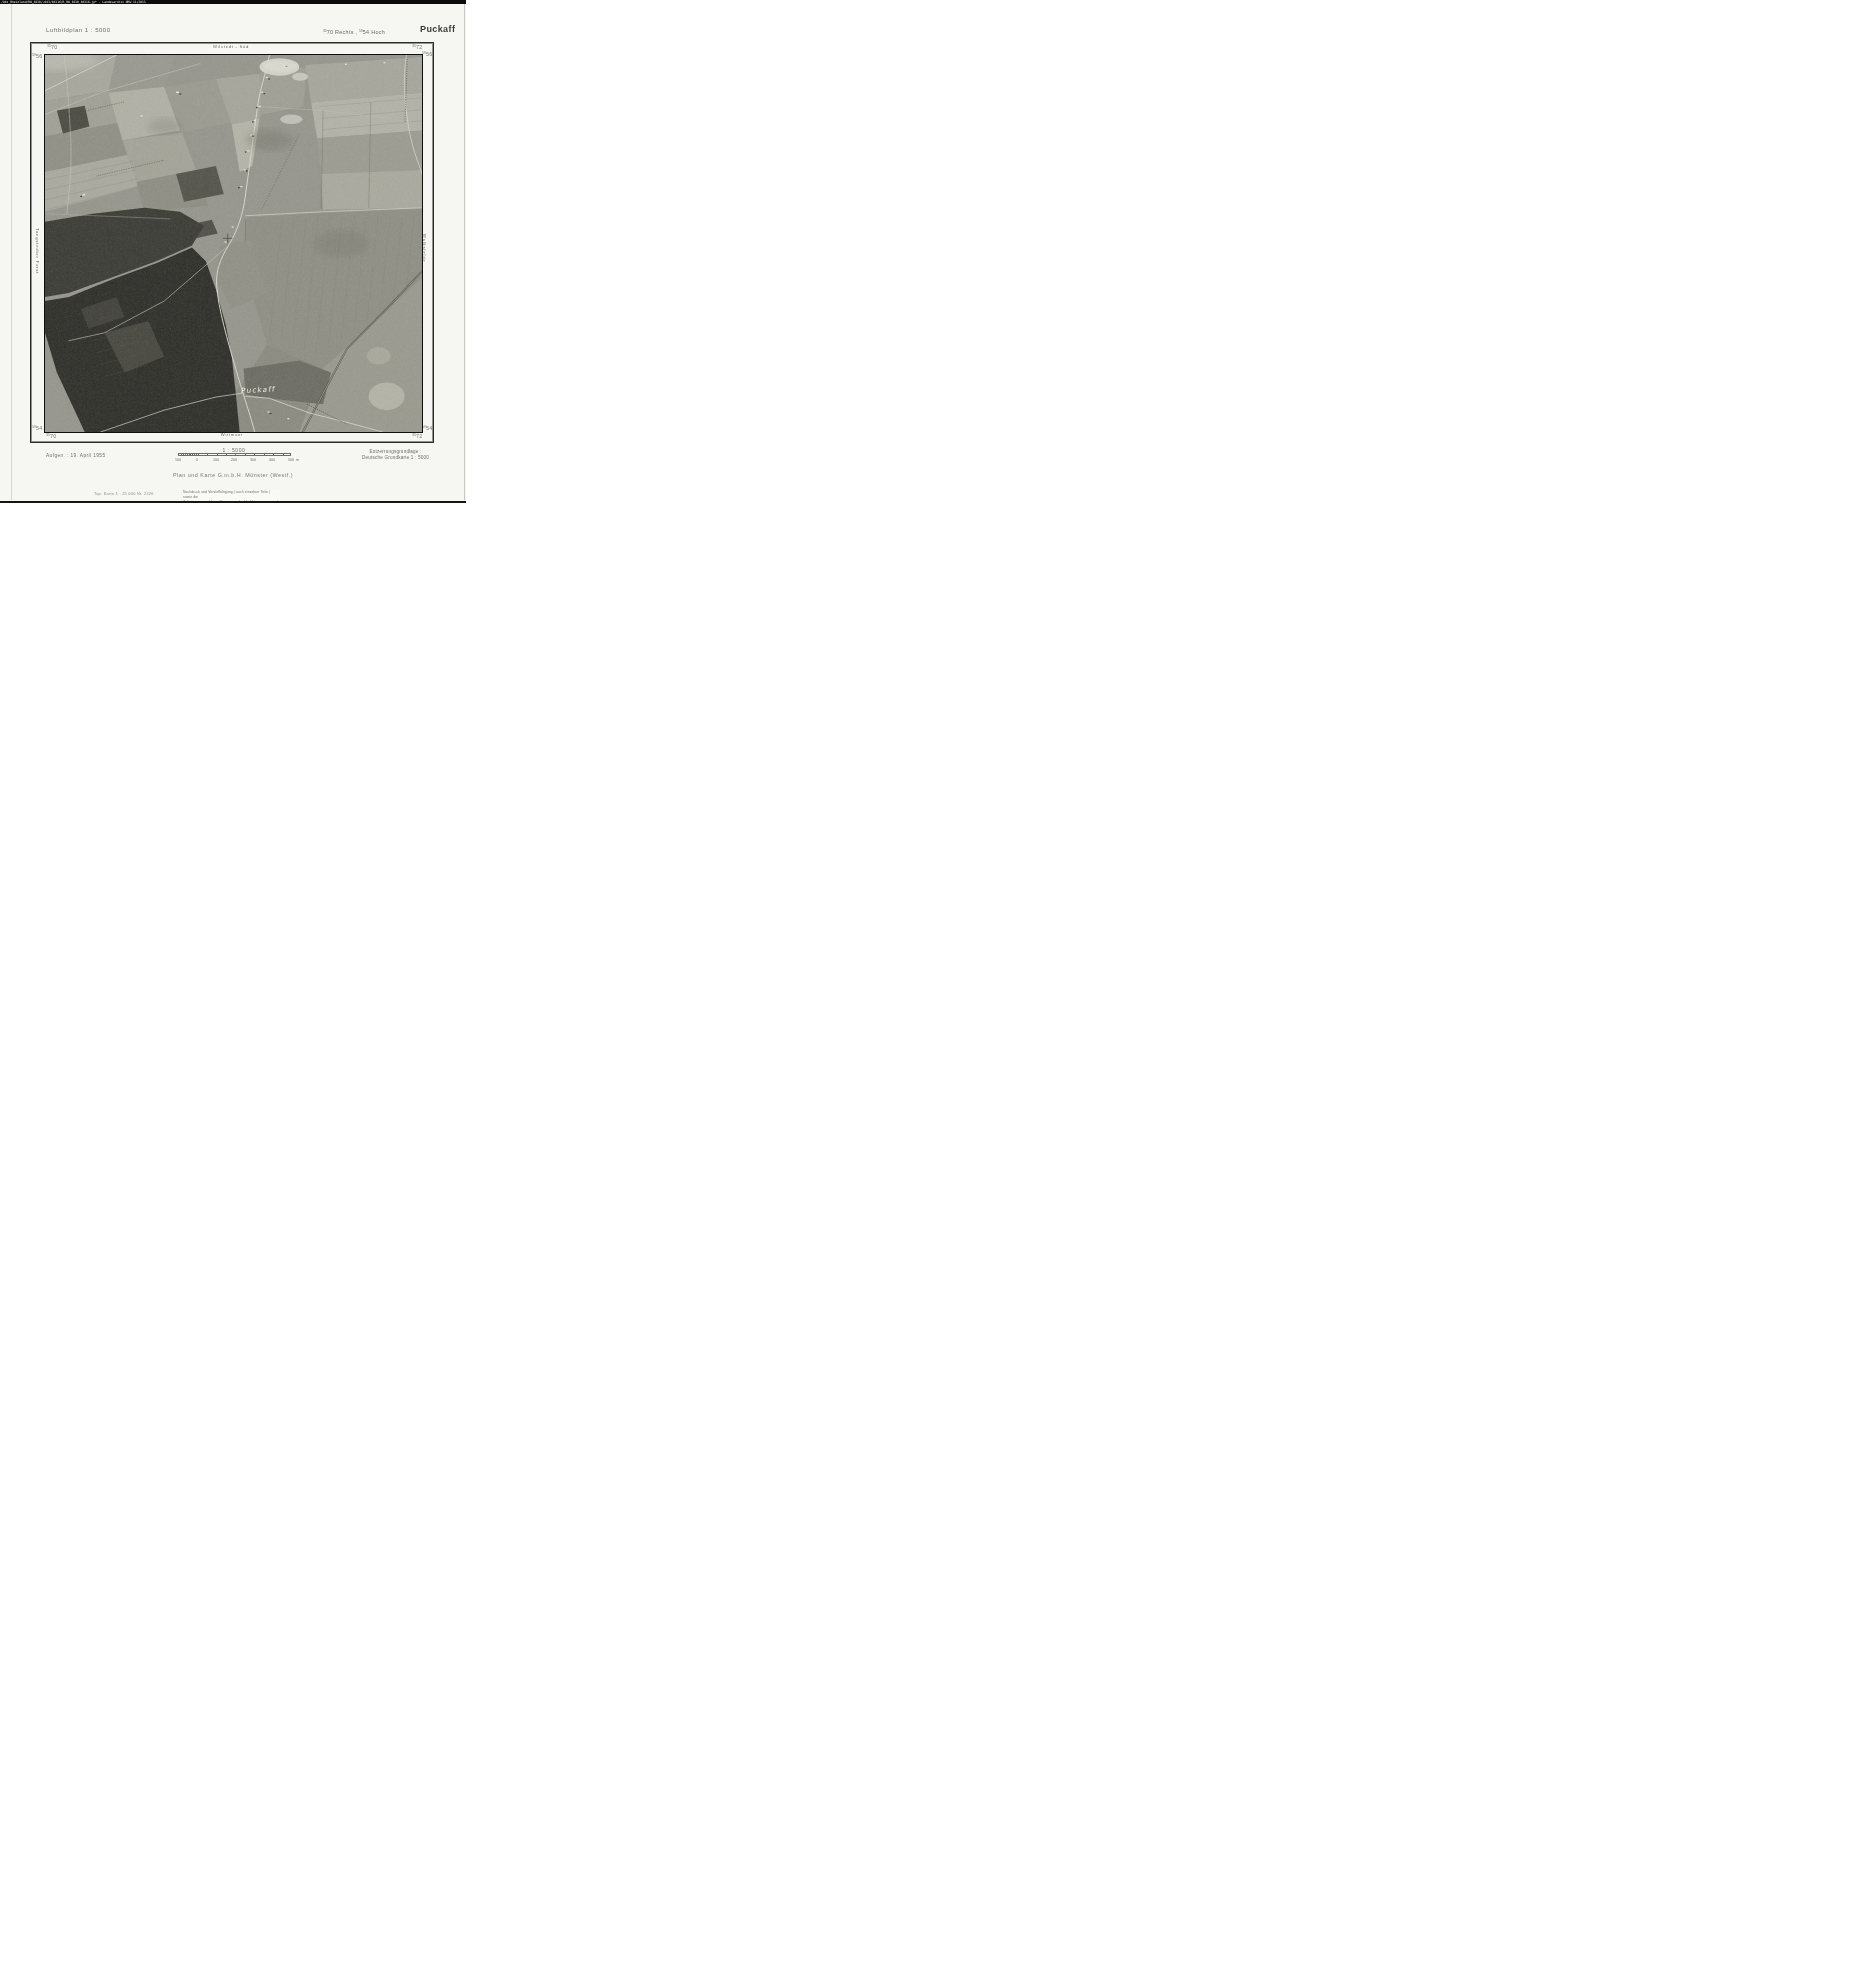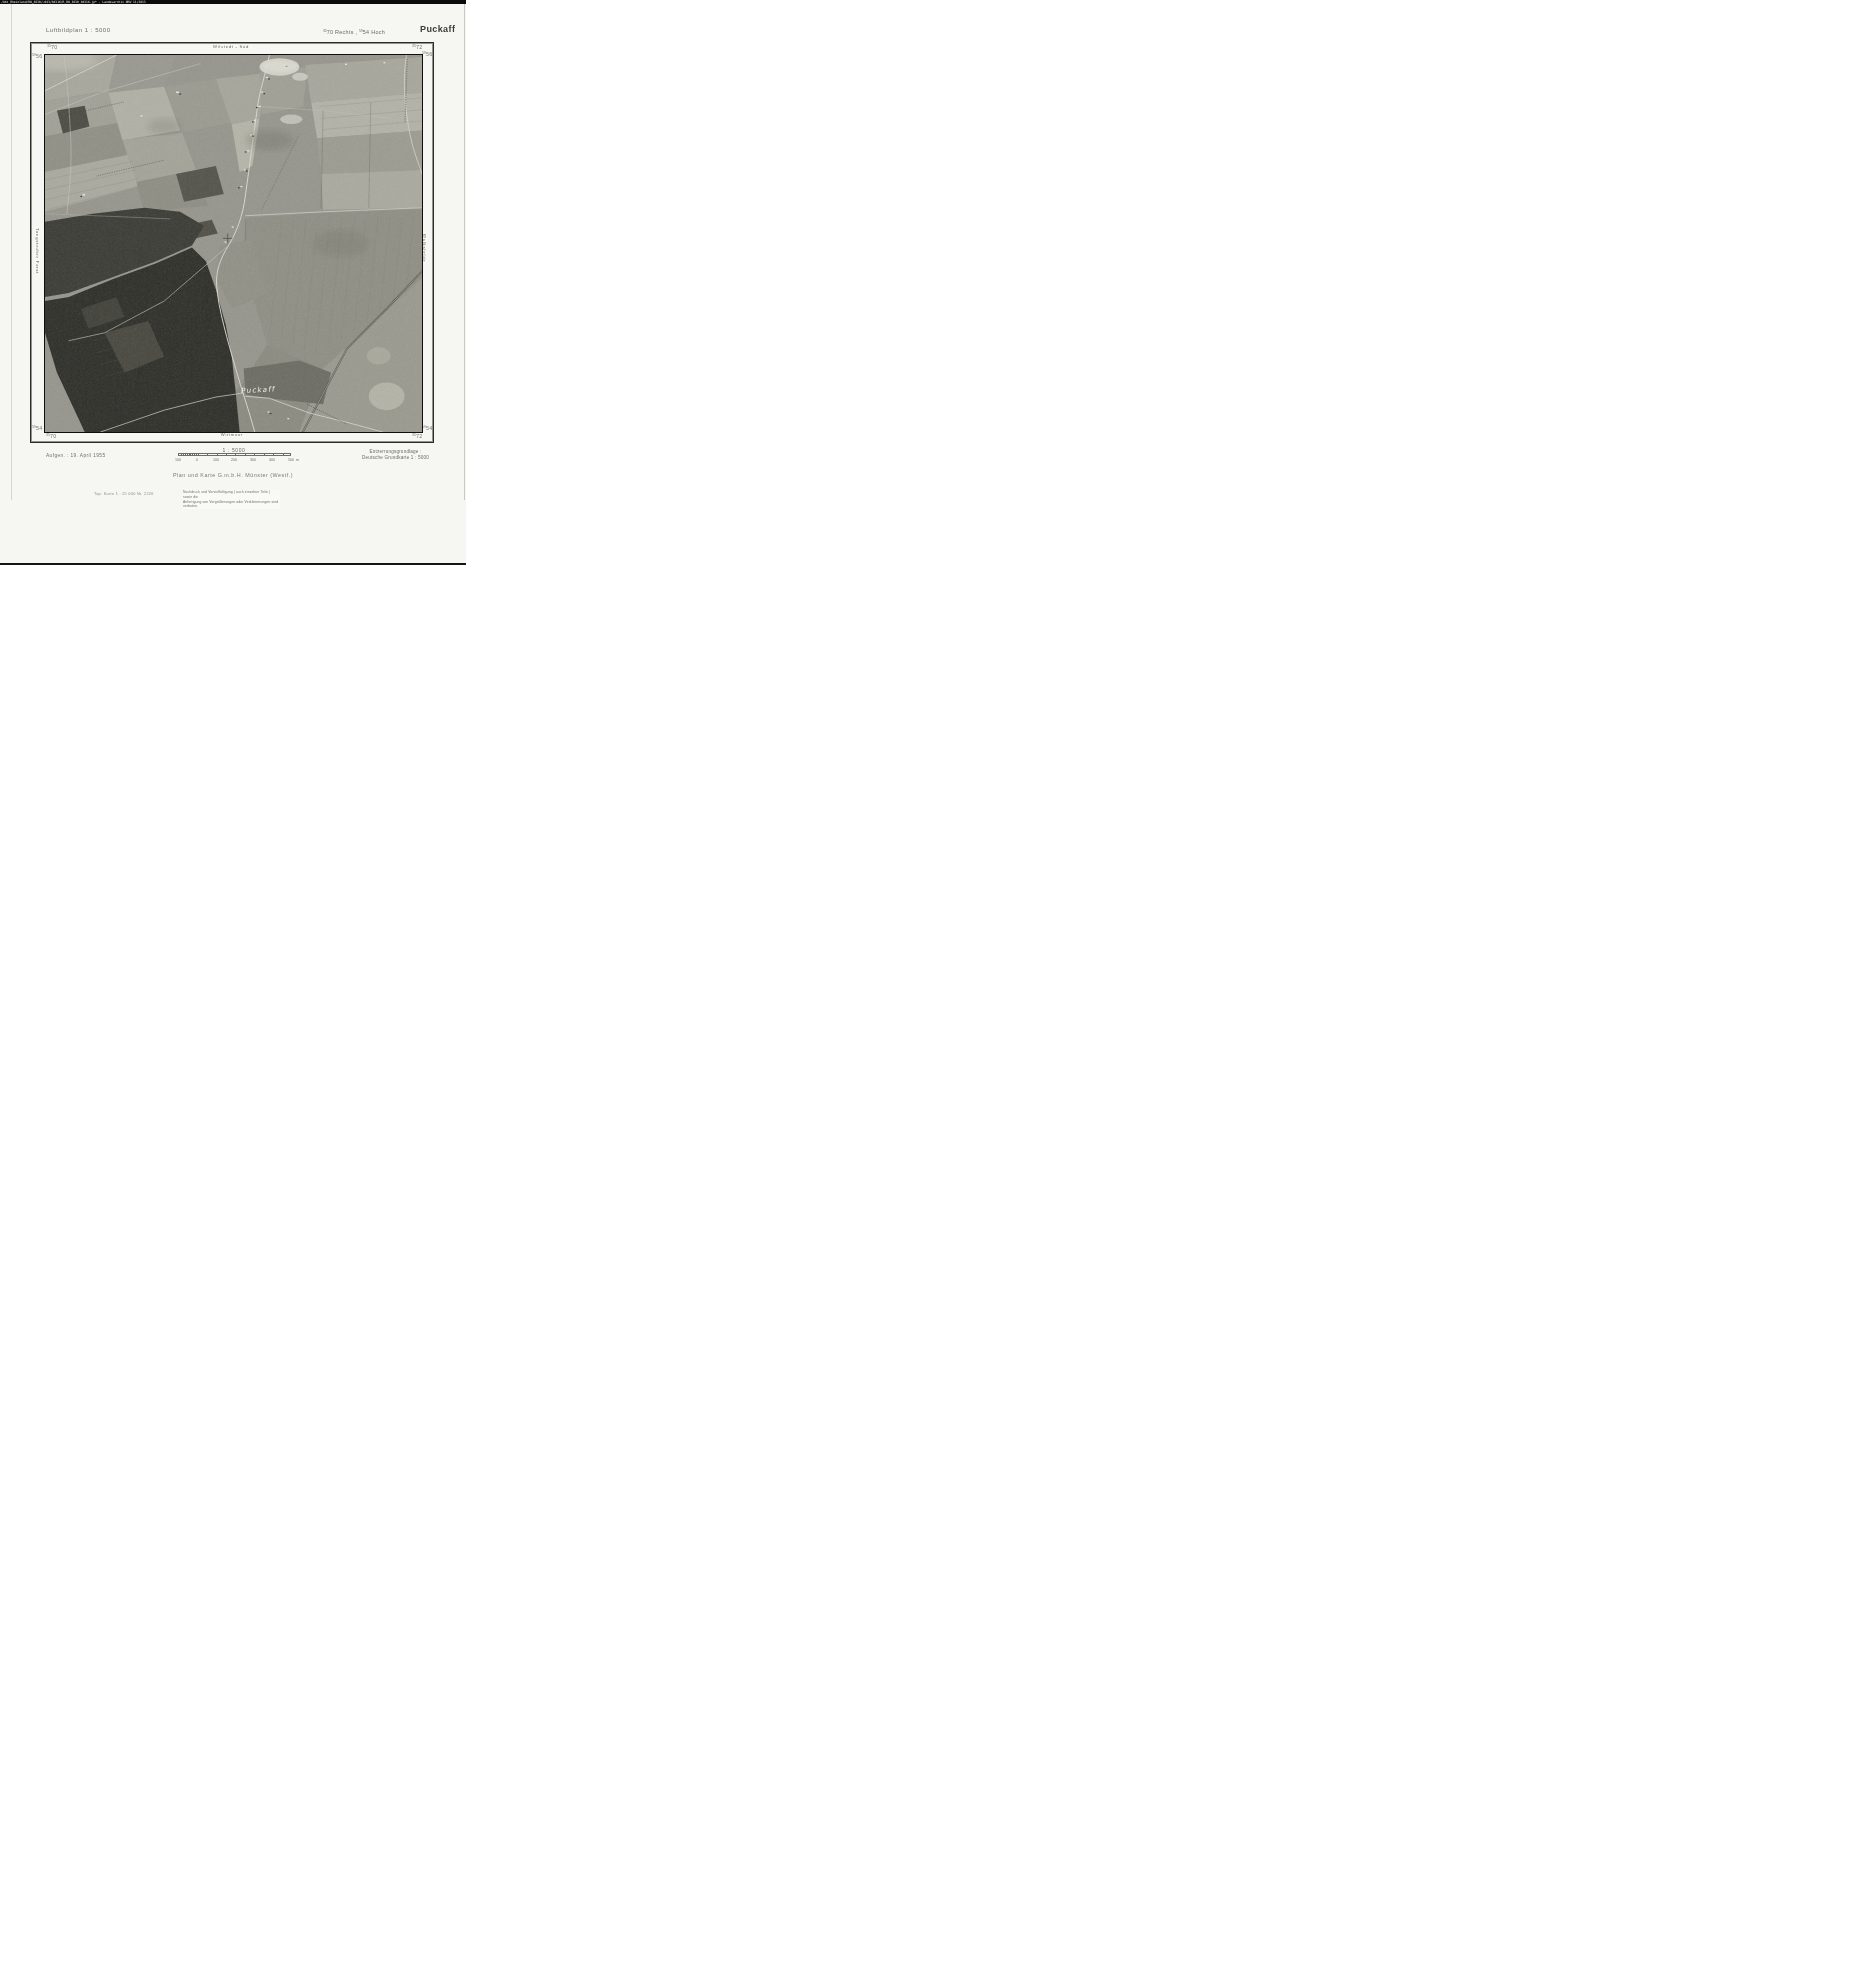--- a/index.html
+++ b/index.html
@@ -1,17 +1,17 @@
 <!DOCTYPE html>
 <html style="font-size:6.4px"><head>
 <meta charset="utf-8">
 <style>
   html,body{margin:0;padding:0;background:#ffffff;}
   .sheet{
-    position:relative;width:466px;height:565px;background:#f6f6f2;
+    position:relative;width:466px;height:503px;background:#f6f6f2;
     font-family:"Liberation Sans",sans-serif;overflow:hidden;color:#6f6f6b;
   }
   
   .archive-bar{
     position:absolute;left:0;top:0;width:100%;height:4.4px;background:#0b0b0b;
     color:#e9e9e9;font:3px/4.4px "DejaVu Sans Mono",monospace;white-space:nowrap;
     padding-left:1.2px;box-sizing:border-box;letter-spacing:0;
   }
   .scan-edge-left{position:absolute;left:11px;top:4.4px;width:0.4px;height:496px;background:#d5d5cf;}
   .scan-edge-right{position:absolute;left:464px;top:4.4px;width:0.4px;height:496px;background:#c9c9c3;}

